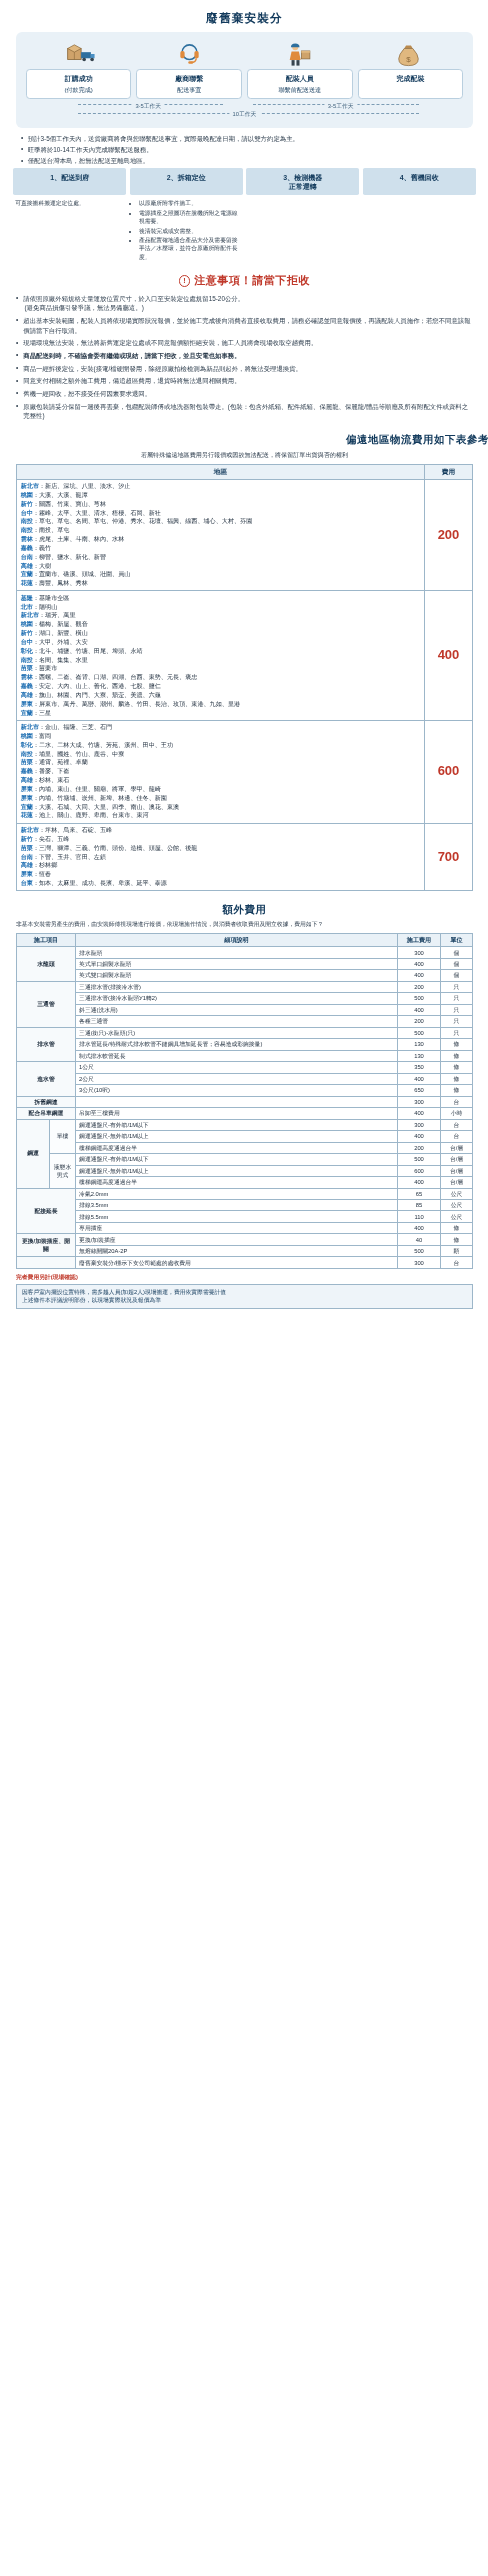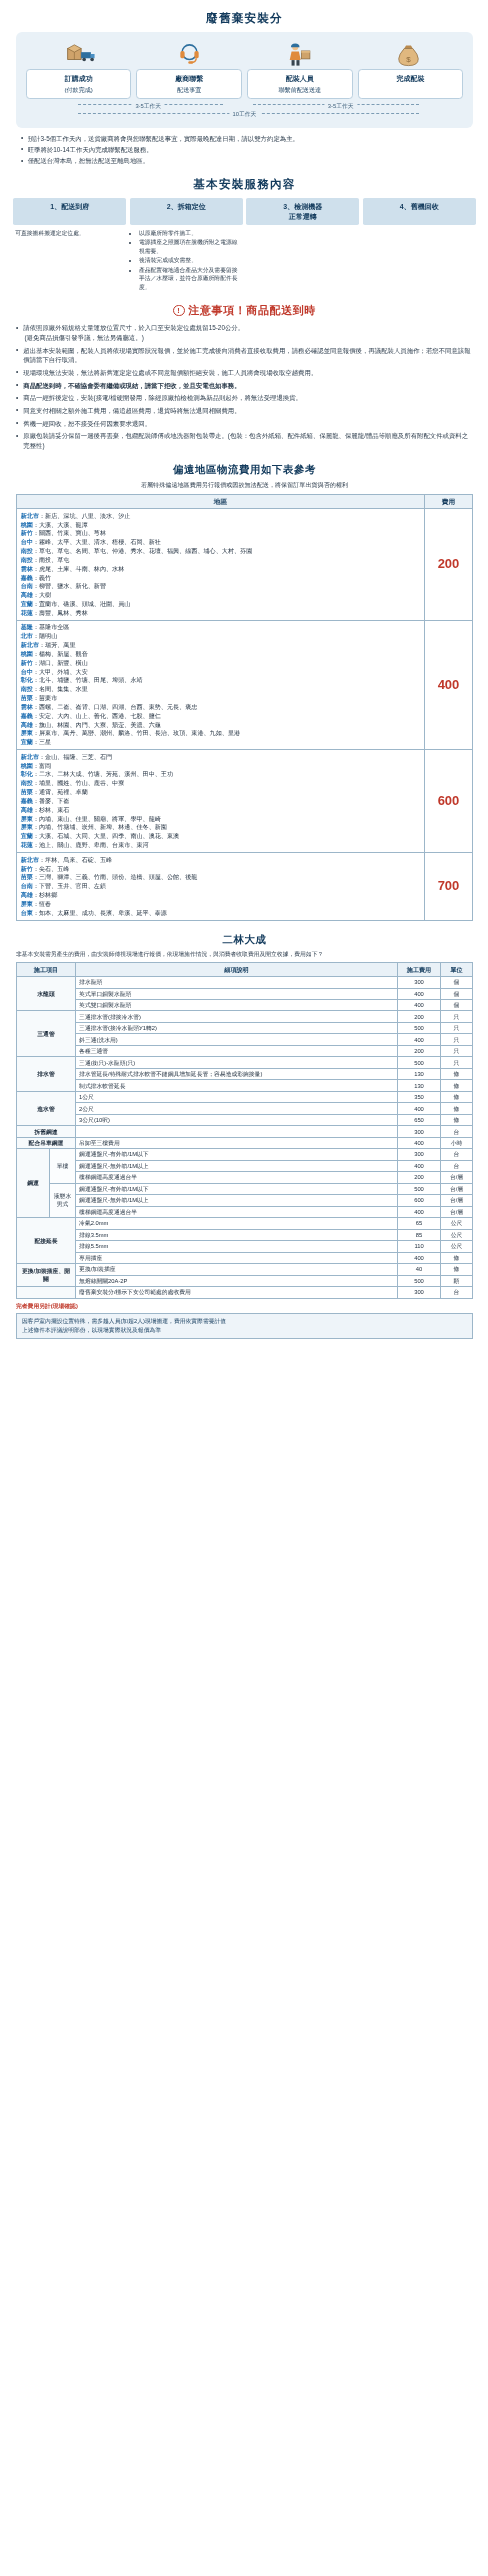--- a/index.html
+++ b/index.html
@@ -148,21 +148,21 @@
   }
   ul.warn-list > li { position:relative; padding-left:7.3px; margin-bottom:3.1px; }
   ul.warn-list > li:before {
     content:"•"; position:absolute; left:0; top:-0.6px;
   }
   ul.warn-list .sub { display:block; padding-left:1.2px; }
   .bold { font-weight:bold; }
 
   
   .remote-title {
-    text-align:center;
+    text-align:right;
     font-size:10.4px;
     font-weight:bold;
     color:#123a5c;
     margin:11px 0 2.4px;
     letter-spacing:0.6px;
   }
   .remote-sub {
     text-align:center;
     font-size:6.1px;
     color:#2b3b4b;
@@ -345,21 +345,20 @@
       <div class="tl-cap" style="left:50%;top:9.8px;">10工作天</div>
     </div>
   </div>
 
   <ul class="notes">
     <li>預計3-5個工作天內，送貨廠商將會與您聯繫配送事宜，實際最晚配達日期，請以雙方約定為主。</li>
     <li>旺季將於10-14工作天內完成聯繫配送服務。</li>
     <li>僅配送台灣本島，恕無法配送至離島地區。</li>
   </ul>
 
-  <div class="sec-title">基本安裝服務內容</div>
   <div class="bi-wrap">
     <div class="bi-steps">
       <div class="bi-step">1、配送到府</div>
       <div class="bi-step">2、拆箱定位</div>
       <div class="bi-step tall" style="white-space:pre-line;">3、檢測機器
 正常運轉</div>
       <div class="bi-step">4、舊機回收</div>
     </div>
     <div class="bi-cols">
       <div class="bi-col">
@@ -372,21 +371,21 @@
           <li>後清裝完成或安需整。</li>
           <li>產品配置確地適合產品大分及需要留接手法／水壓環，並符合原廠所附配件長度。</li>
         </ul>
       </div>
       <div class="bi-col"></div>
       <div class="bi-col"></div>
     </div>
   </div>
 
   <div class="warn-title">
-    <span class="circ">!</span><span>注意事項！商品配送到時</span>
+    <span class="circ">!</span><span>注意事項！請當下拒收</span>
   </div>
   <ul class="warn-list">
     <li>
       <span>請依照原廠外箱規格丈量運放位置尺寸，於入口至安裝定位處規留15-20公分。</span>
       <span class="sub">(避免商品損傷引發爭議，無法另備廳這。)</span>
     </li>
     <li>超出基本安裝範圍，配裝人員將依現場實際狀況報價，並於施工完成後向消費者直接收取費用，請務必確認並同意報價後，再議配裝人員施作；若您不同意該報價請當下自行取消。</li>
     <li>現場環境無法安裝，無法將新舊運定定位處或不同意報價額拒絕安裝，施工人員將會現場收取空趟費用。</li>
     <li class="bold">商品配送到時，不確協會委有繼備或現結，請當下拒收，並且安電也如事務。</li>
     <li>商品一經拆後定位，安裝(接電/檔硬開發用，除經原廠拍檢檢測為新品則起外，將無法受理退換貨。</li>
@@ -469,21 +468,21 @@
           <span class="rg-row"><span class="rg-title" style="display:inline">台南</span><span>：下營、玉井、官田、左鎮</span></span>
           <span class="rg-row"><span class="rg-title" style="display:inline">高雄</span><span>：杉林鄉</span></span>
           <span class="rg-row"><span class="rg-title" style="display:inline">屏東</span><span>：恆春</span></span>
           <span class="rg-row"><span class="rg-title" style="display:inline">台東</span><span>：知本、太麻里、成功、長濱、卑溪、延平、泰源</span></span>
         </td>
         <td class="fee">700</td>
       </tr>
     </tbody>
   </table>
 
-  <div class="extra-title">二林大成</div>
+  <div class="extra-title">額外費用</div>
   <div class="extra-note">非基本安裝需另產生的費用，由安裝師傅視現場進行報價，依現場施作情況，與消費者收取費用及開立收據，費用如下？</div>
 
   <table class="extra">
     <thead>
       <tr>
         <th colspan="2" style="width:59px;">施工項目</th>
         <th>細項說明</th>
         <th style="width:43px;">施工費用</th>
         <th style="width:32px;">單位</th>
       </tr>

